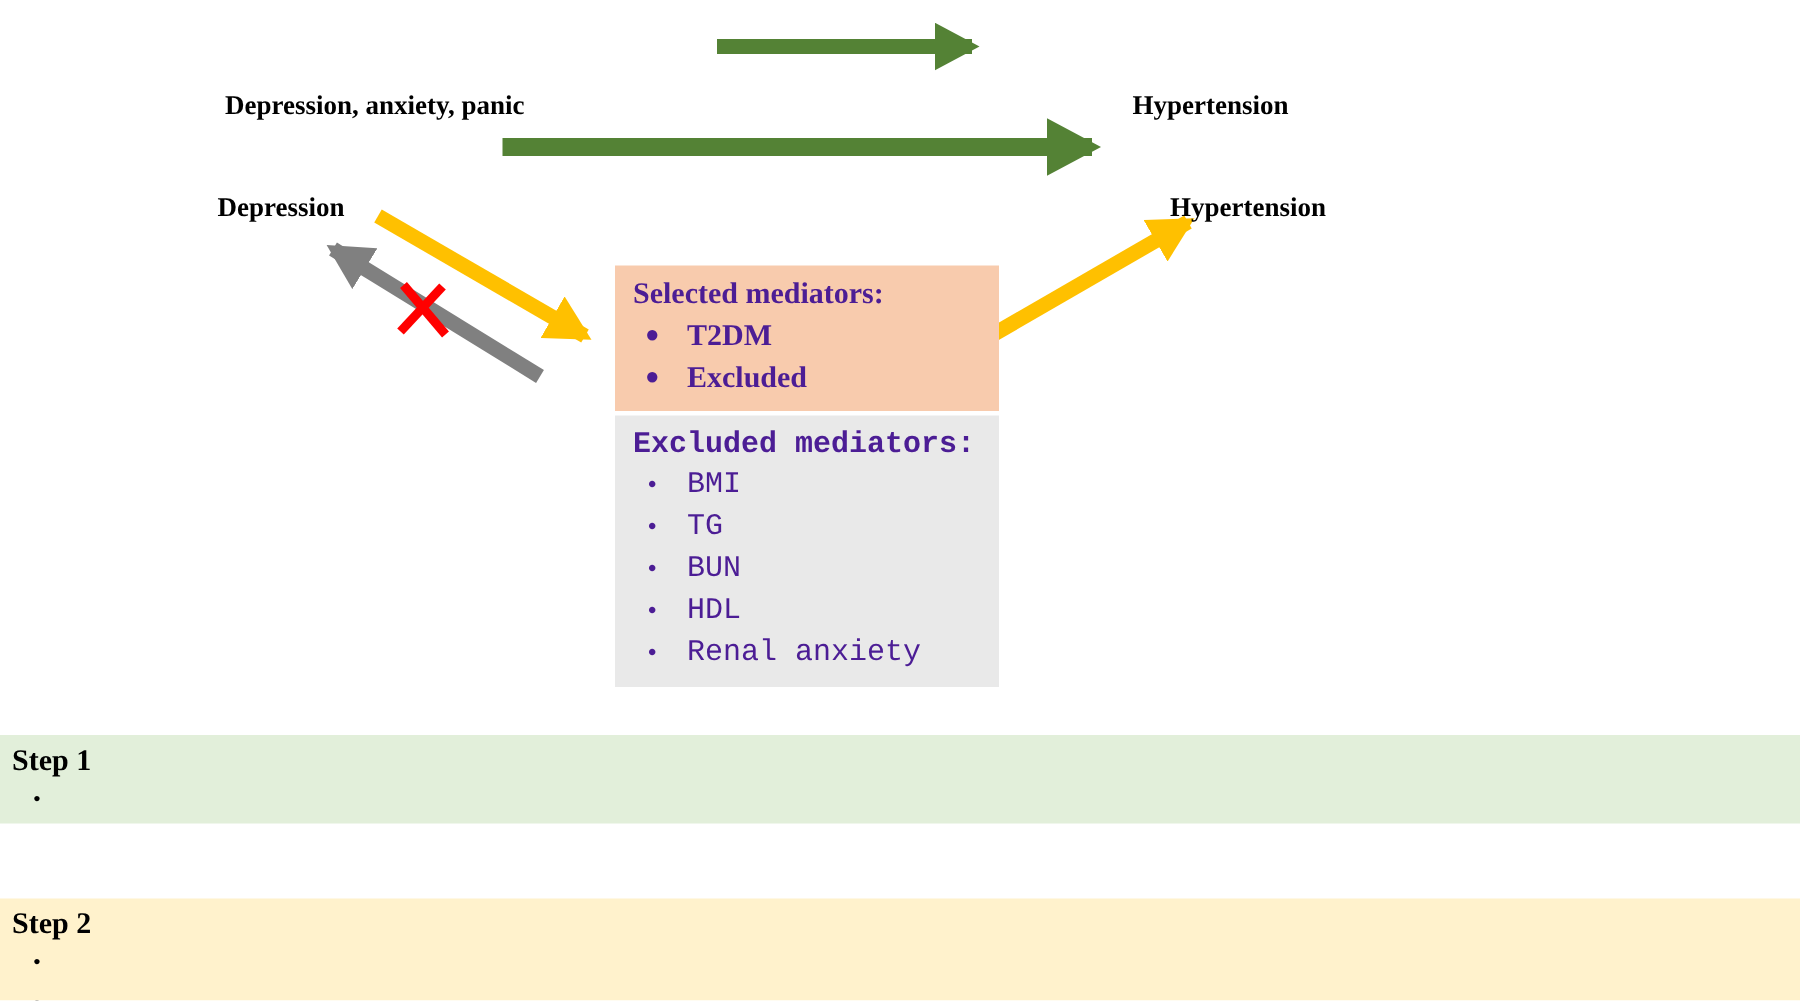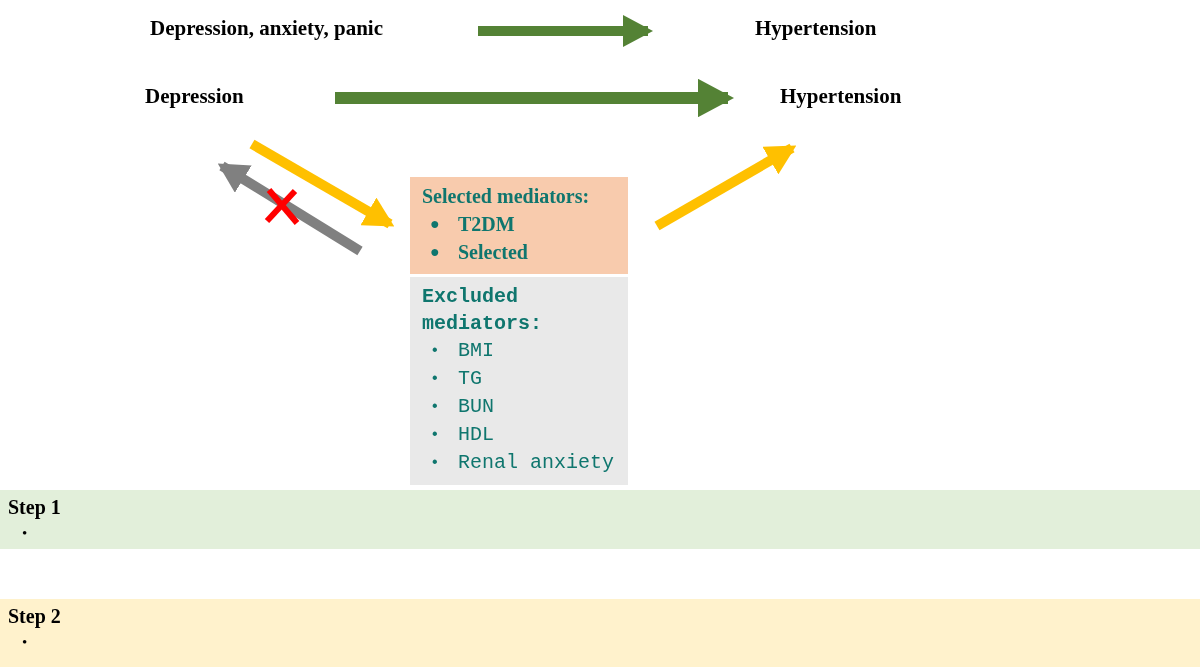--- a/index.html
+++ b/index.html
@@ -23,31 +23,32 @@
   .stroke-green  { stroke: var(--green,  #548235); }
   .stroke-yellow { stroke: var(--yellow, #FFC000); }
   .stroke-gray   { stroke: var(--gray,   #808080); }
   .stroke-red    { stroke: var(--red,    #FF0000); }
   .fill-green    { fill:   var(--green,  #548235); }
   .fill-yellow   { fill:   var(--yellow, #FFC000); }
   .fill-gray     { fill:   var(--gray,   #808080); }
 
   .dlabel {
     position: absolute;
-    font-size: 21px;
+    font-size: 18px;
     font-weight: bold;
     color: #000;
     white-space: nowrap;
+    margin-top: 44px;
   }
   .box {
     position: absolute;
-    width: 218px;
+    width: 256px;
     box-sizing: border-box;
     padding: 6px 10px 8px 12px;
-    color: #0f766e;
+    color: #4c1d95;
   }
   .box-selected {
     top: 177px;
     left: 410px;
     background: var(--selected_box_bg, #F8CBAD);
   }
   .box-excluded {
     top: 277px;
     left: 410px;
     background: var(--excluded_box_bg, #E9E9E9);
@@ -150,21 +151,21 @@
   <div class="dlabel" style="left:780px; top:84px;">Hypertension</div>
 
   <div class="box box-selected">
     <div class="box-title">Selected mediators:</div>
     <div class="mi">
       <span class="bullet">●</span>
       <span>T2DM</span>
     </div>
     <div class="mi">
       <span class="bullet">●</span>
-      <span>Selected</span>
+      <span>Excluded</span>
     </div>
   </div>
 
   <div class="box box-excluded">
     <div class="box-title">Excluded mediators:</div>
     <div class="mi">
       <span class="bullet">•</span>
       <span>BMI</span>
     </div>
     <div class="mi">

